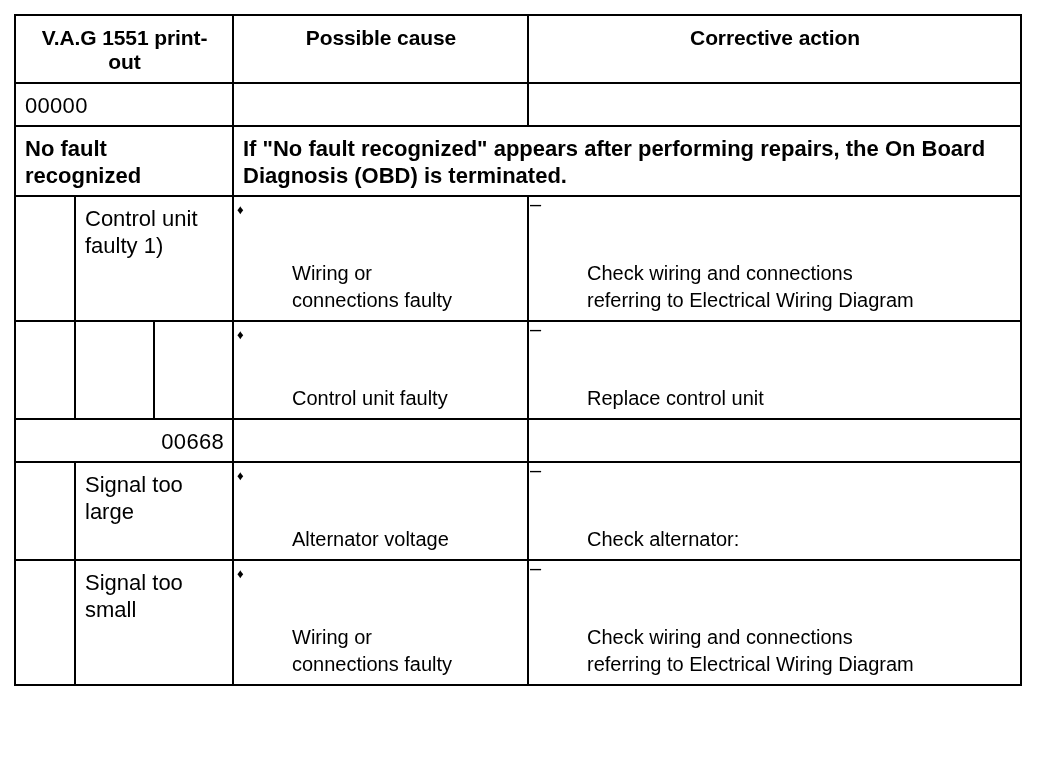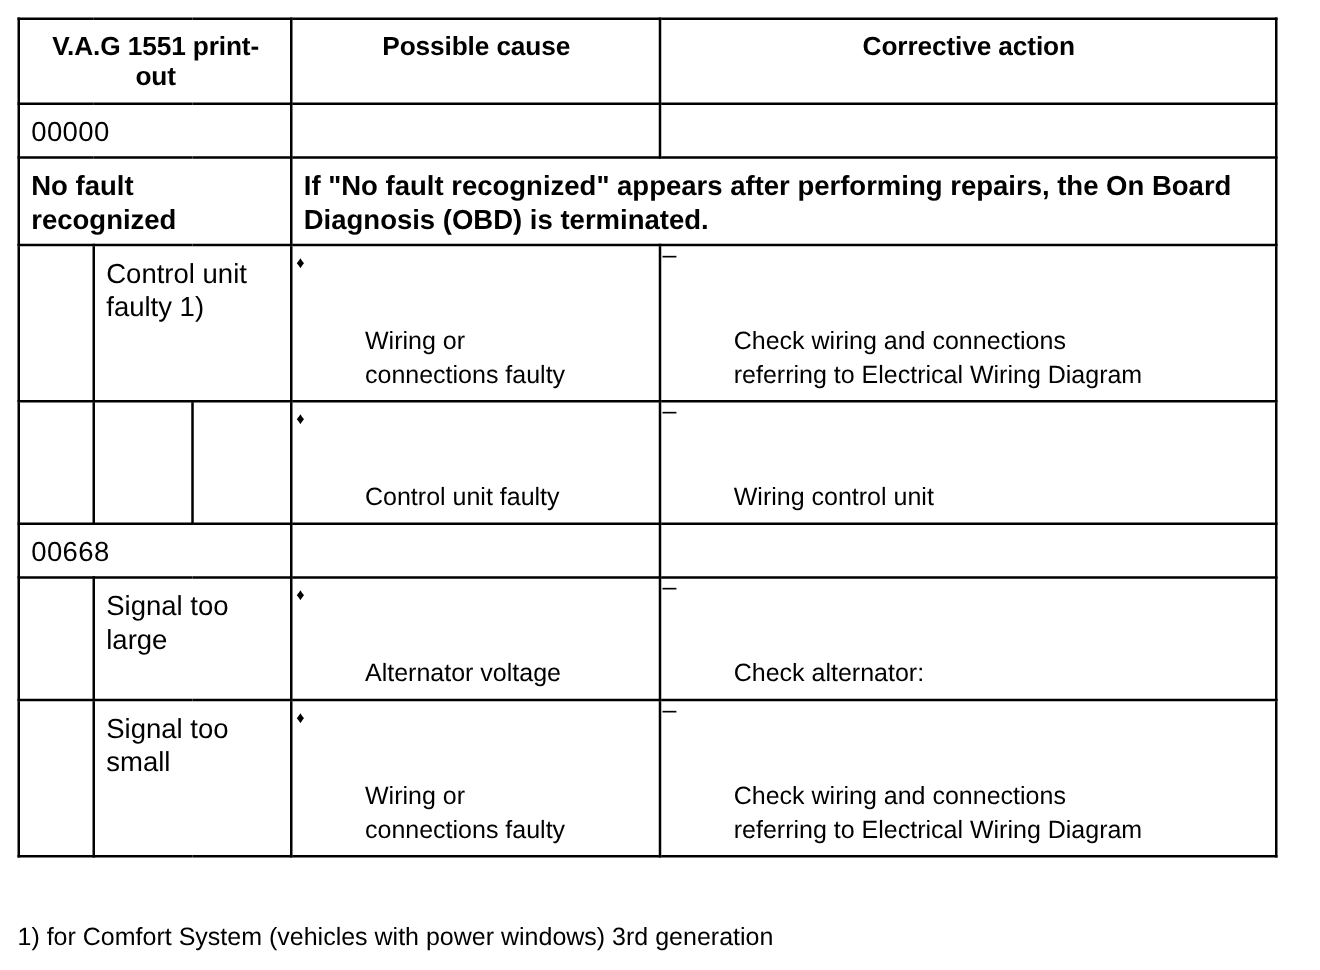--- a/index.html
+++ b/index.html
@@ -96,21 +96,21 @@
   }
   .cause-pad   { padding: 9px 8px 6px 58px; }
   .action-pad  { padding: 9px 8px 6px 58px; }
 
   
   .r-00000   { height: 41px; }
   .r-nofault { height: 66px; font-weight: bold; }
   .r-00003   { height: 38px; }
   .r-cu1     { height: 71px; }
   .r-cu2     { height: 40px; }
-  .r-00668   { height: 38px; }
+  .r-00668   { height: 38px; text-align: right; }
   .r-board   { height: 70px; }
   .r-siglrg  { height: 96px; }
   .r-sigsml  { height: 75px; }
 
   
   .footnote {
     position: absolute;
     left: 14px;
     top: 737px;
     font-size: 20px;
@@ -200,21 +200,21 @@
       </td>
       <td>
         <div class="marker-line cause-pad">
           <span class="mk bullet">♦</span>
           <span>Control unit faulty</span>
         </div>
       </td>
       <td>
         <div class="marker-line action-pad">
           <span class="mk dash">–</span>
-          <span>Wiring control unit</span>
+          <span>Replace control unit</span>
         </div>
       </td>
     </tr>
 
     <tr class="r-00668">
       <td colspan="3">
         <div class="cellbox code">00668</div>
       </td>
       <td>
         <div class="cellbox"></div>
@@ -263,15 +263,14 @@
           <span class="mk dash">–</span>
           <span>Check wiring and connections
 referring to Electrical Wiring Diagram</span>
         </div>
       </td>
     </tr>
 
   </tbody>
     </table>
 
-  <div class="footnote">1) for Comfort System (vehicles with power windows) 3rd generation</div>
 
 </div>
 
 </body></html>

